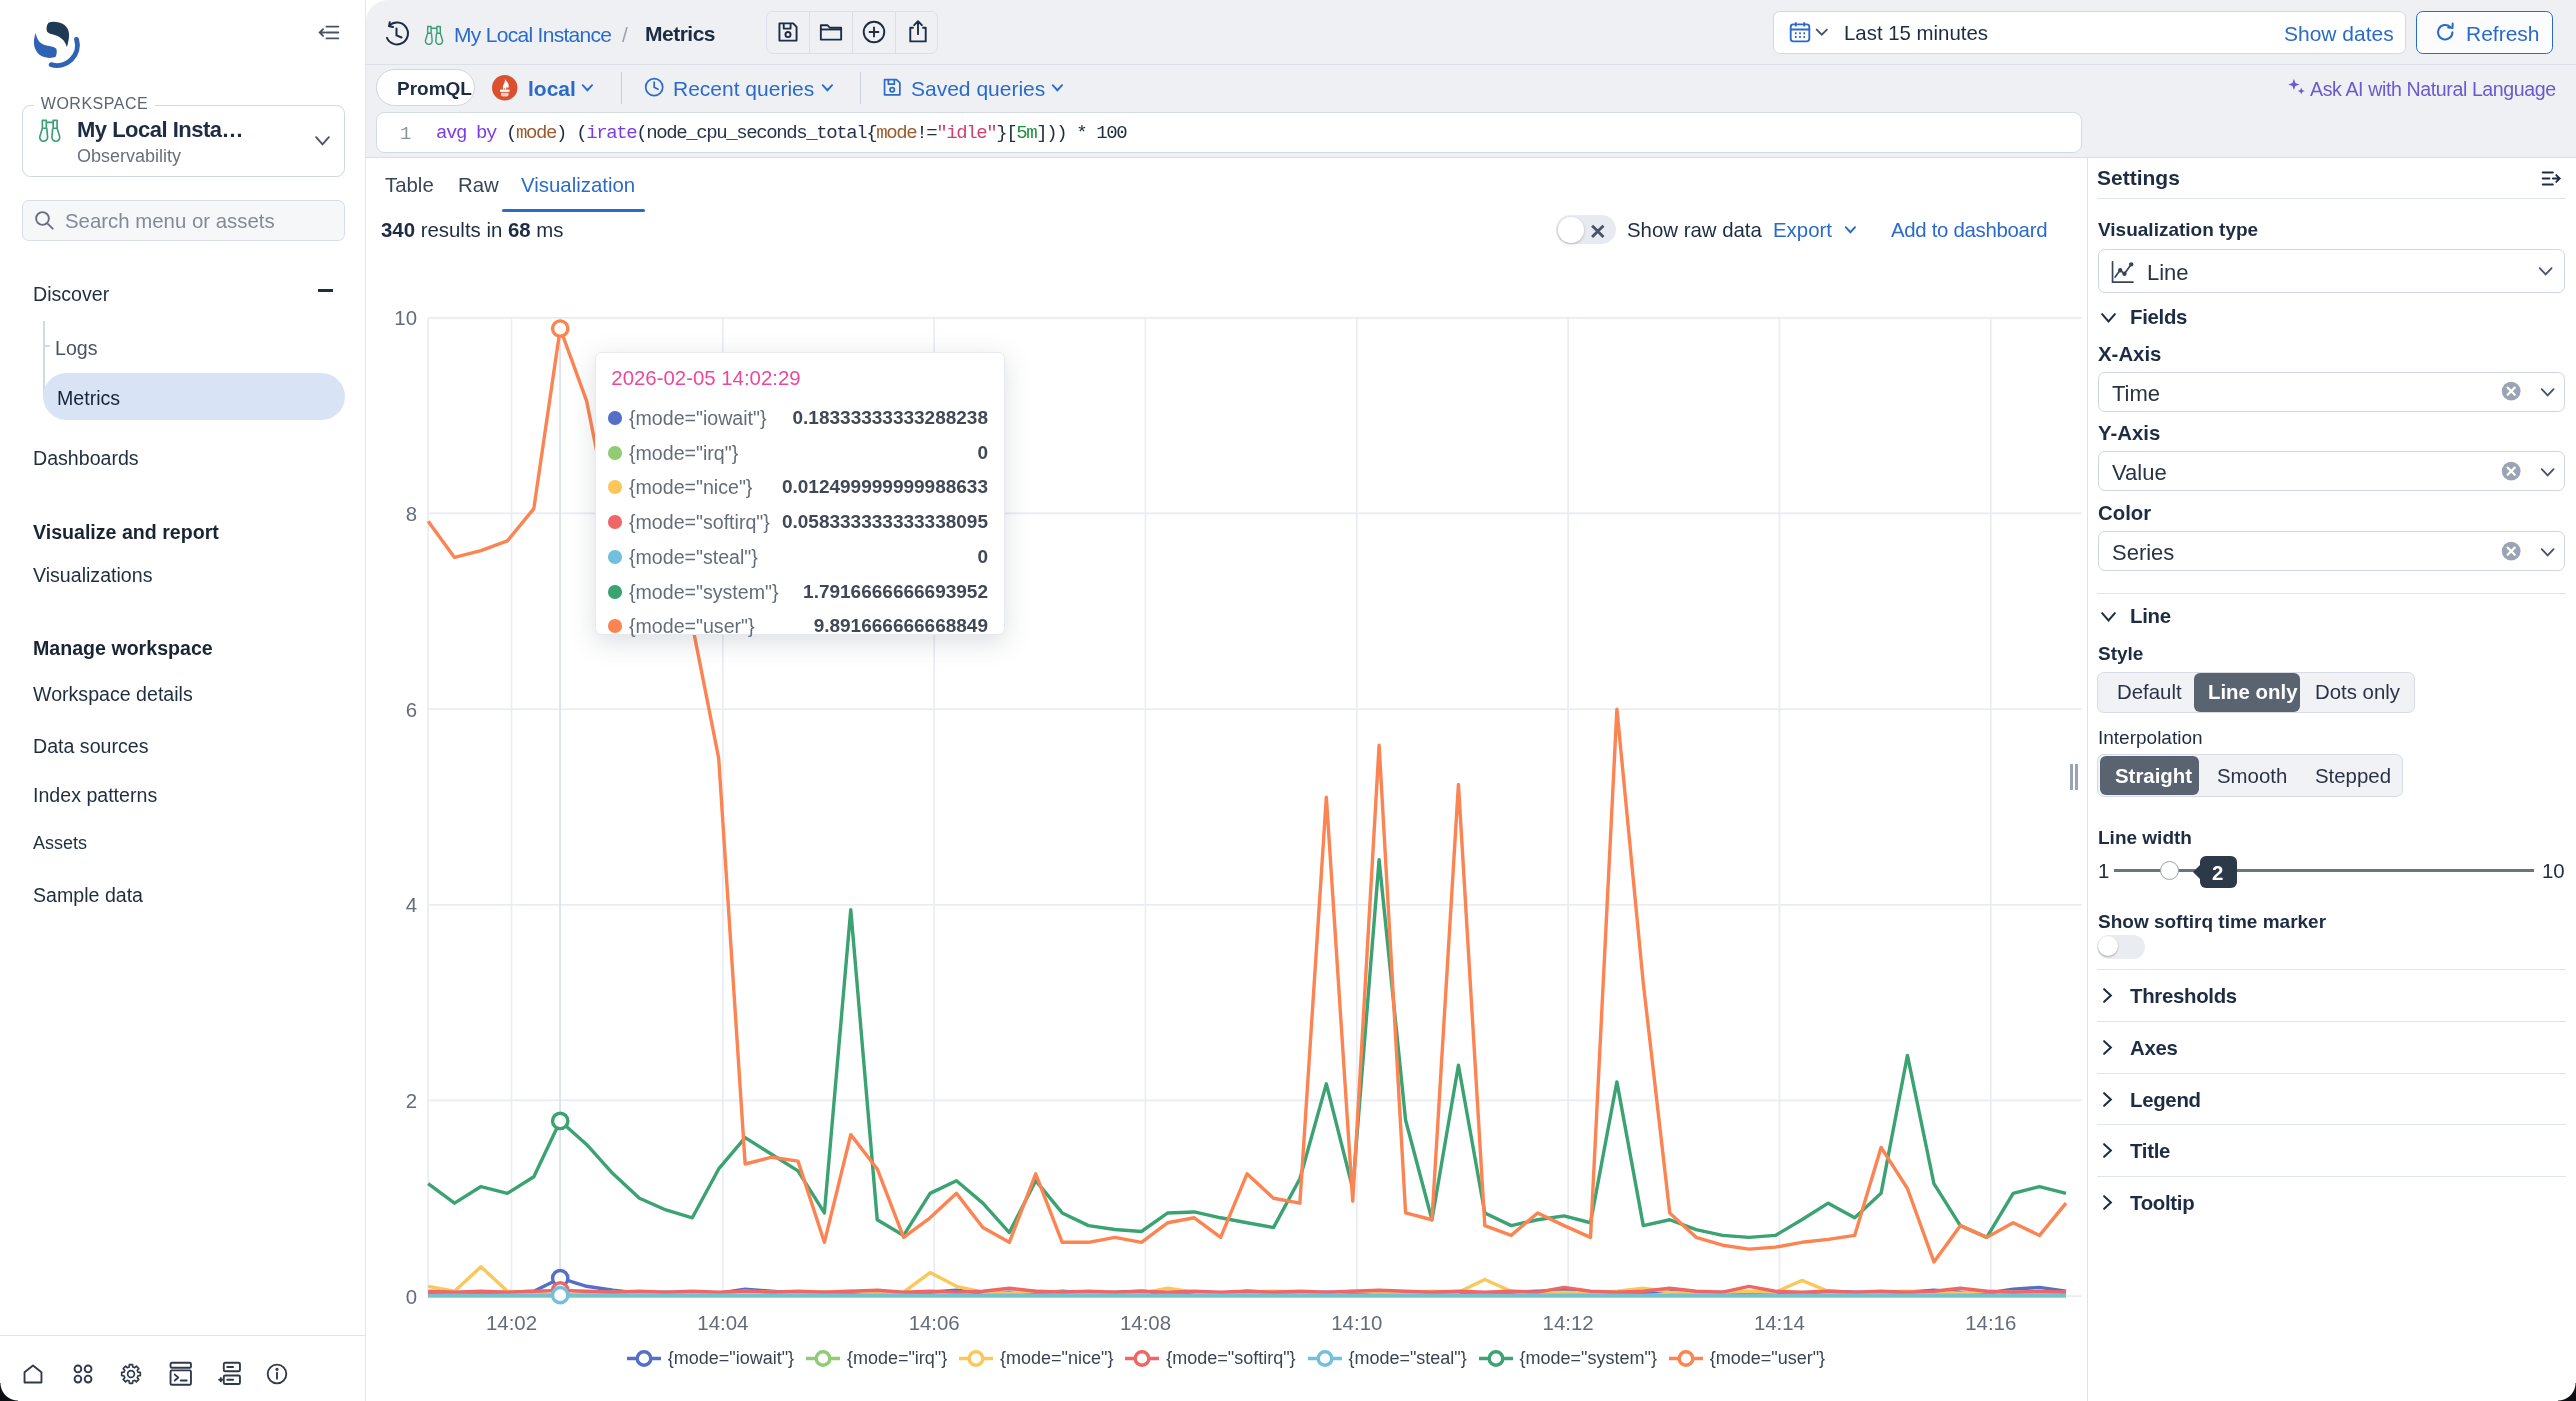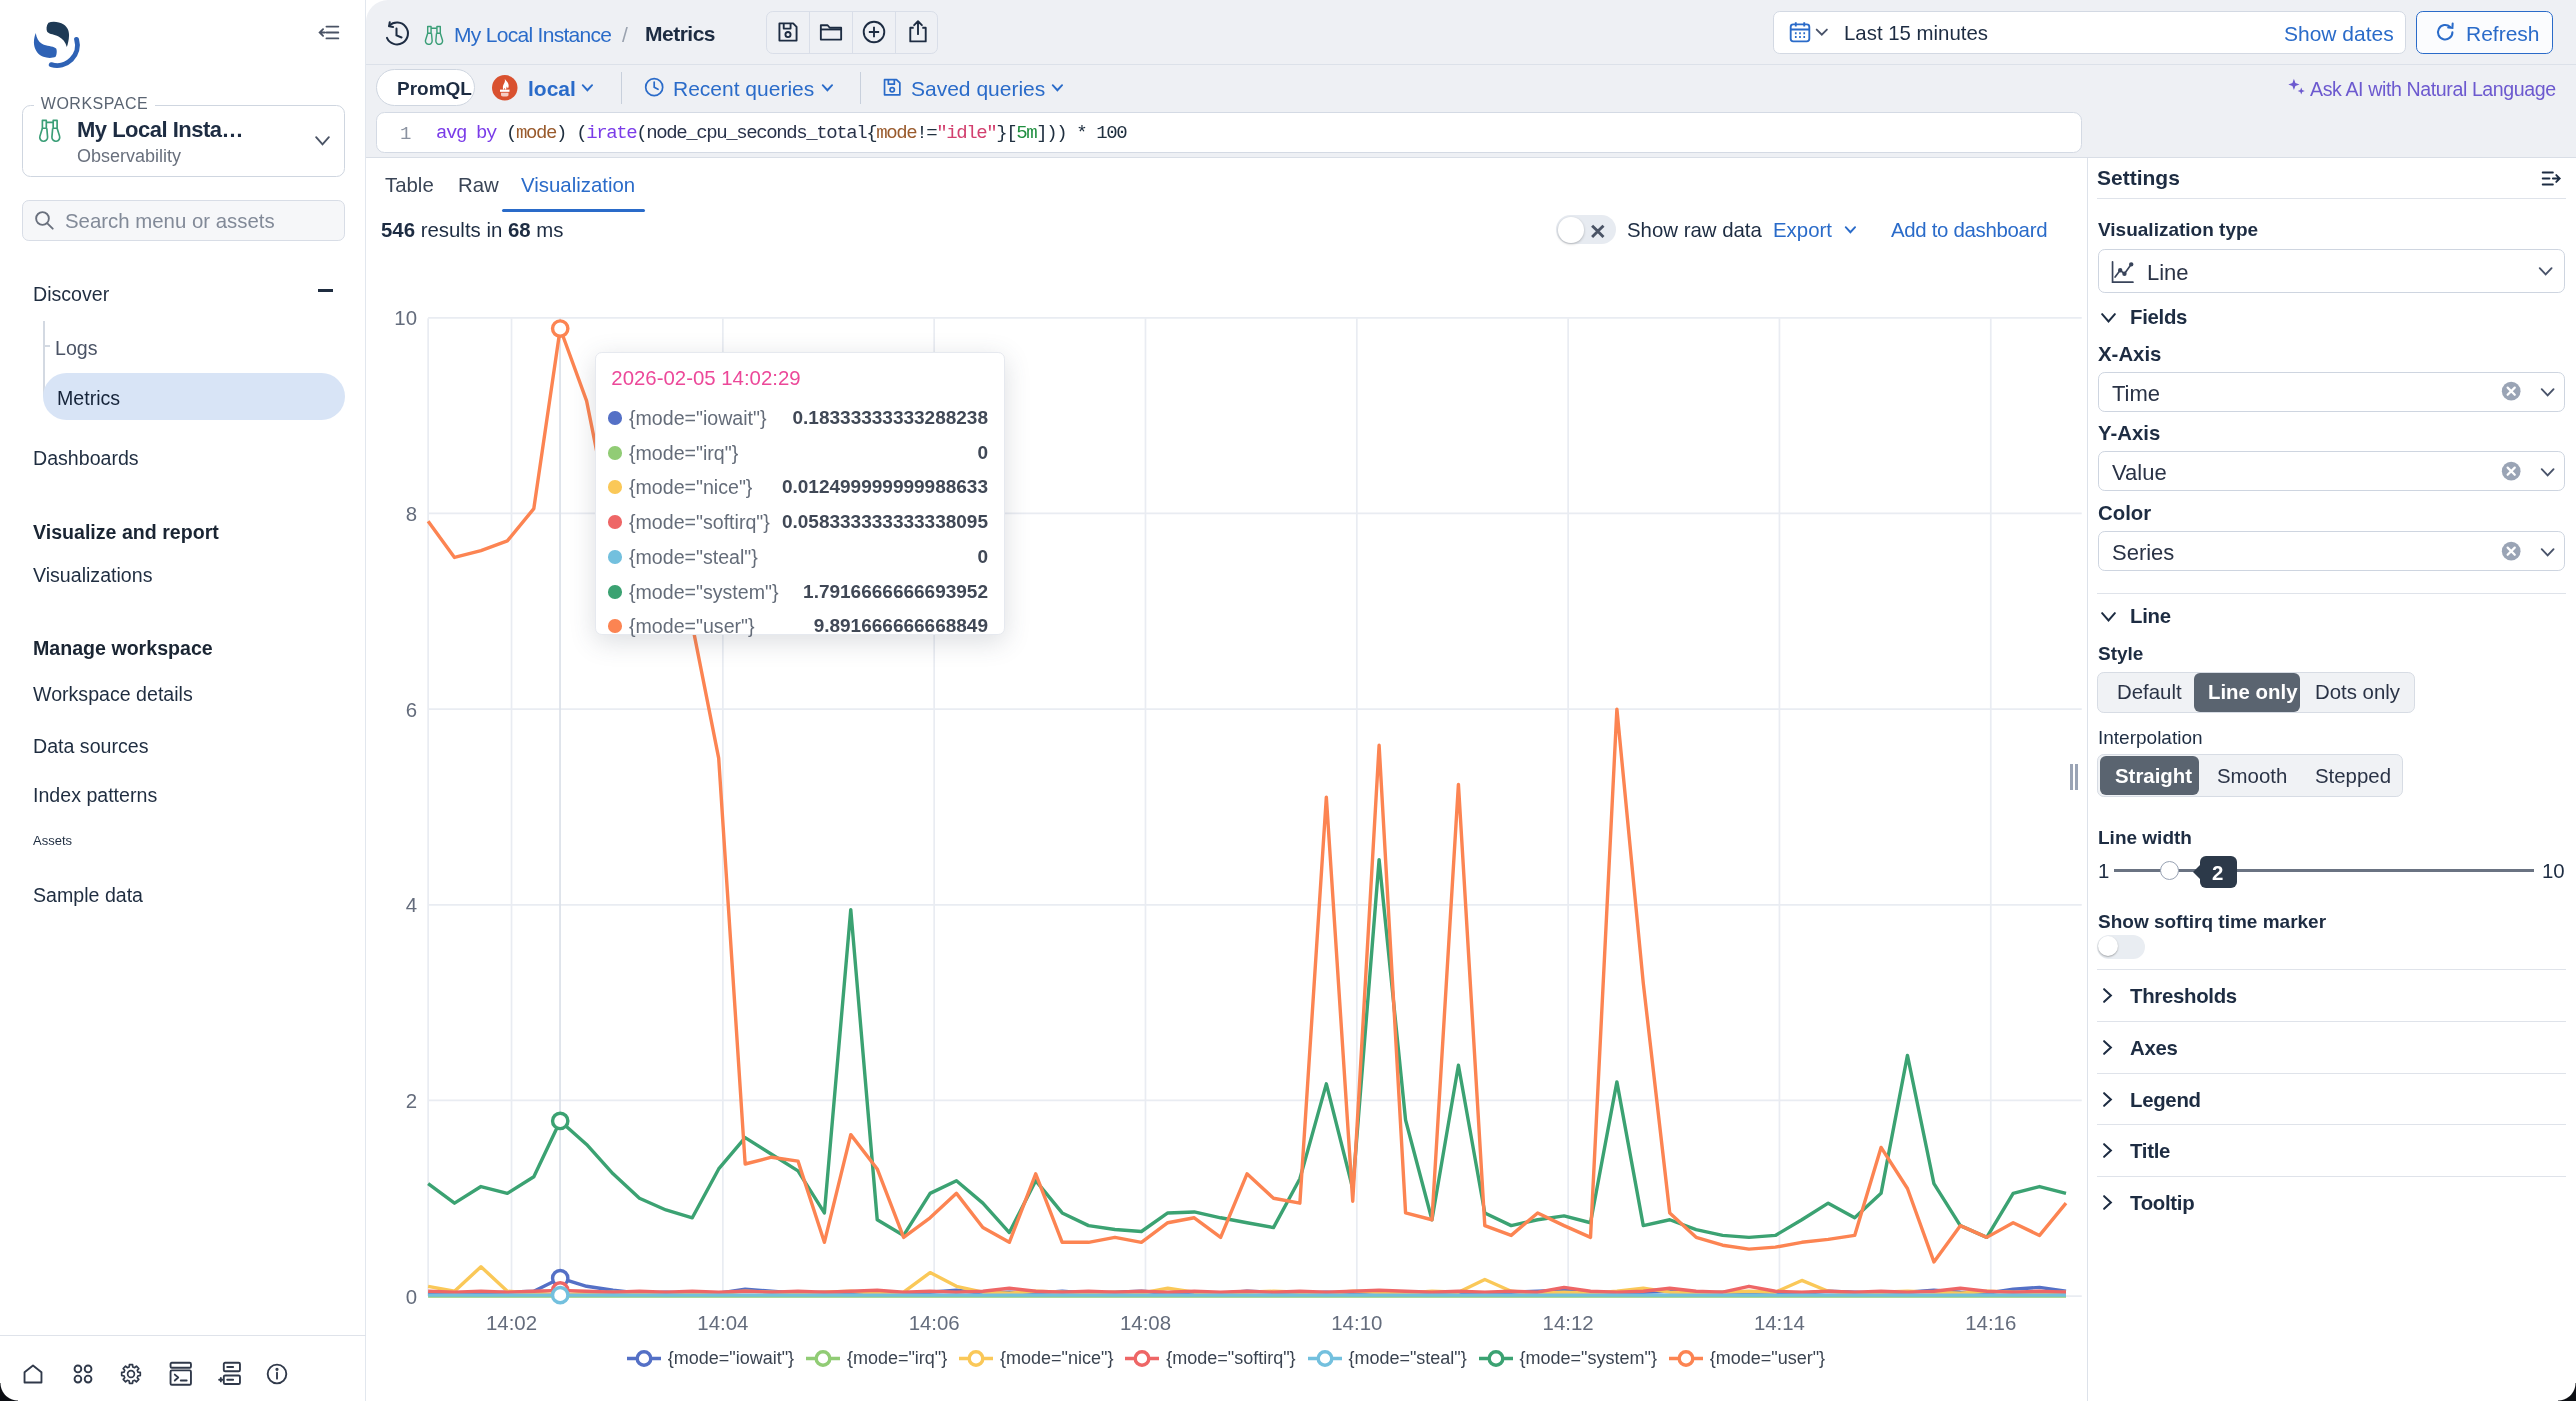--- a/index.html
+++ b/index.html
@@ -96,21 +96,21 @@
     <path d="M16.5 11 l1.1 3 3 1.1 -3 1.1 -1.1 3 -1.1 -3 -3 -1.1 3 -1.1 z"></path>
   </svg>
 <div class="a" style="left:2310px;top:78px;font-size:19.6px;letter-spacing:-0.4px;color:#6c59cf;white-space:nowrap">Ask AI with Natural Language</div>
 <div class="a" style="left:376px;top:112px;width:1706px;height:41px;background:#fff;border:0.9px solid #d4dae4;border-radius:8.5px"></div>
 <div class="a" style="left:400px;top:123px;font-size:19px;font-family:'Liberation Mono',monospace;color:#8a92a0">1</div>
 <div class="a" style="left:436px;top:122px;font-size:19px;font-family:'Liberation Mono',monospace;letter-spacing:-1.4px"><span style="color:#7a3ce8">avg</span> <span style="color:#7a3ce8">by</span> <span style="color:#203040">(</span><span style="color:#9a5b2d">mode</span><span style="color:#203040">)</span> <span style="color:#203040">(</span><span style="color:#7a3ce8">irate</span><span style="color:#203040">(</span><span style="color:#28324a">node_cpu_seconds_total</span><span style="color:#203040">{</span><span style="color:#9a5b2d">mode</span><span style="color:#203040">!=</span><span style="color:#d23f6e">"idle"</span><span style="color:#203040">}[</span><span style="color:#1e8e3e">5m</span><span style="color:#203040">])) * 100</span></div>
 <div class="a" style="left:385px;top:174px;font-size:20.4px;color:#3a4556">Table</div>
 <div class="a" style="left:458px;top:174px;font-size:20.4px;color:#3a4556">Raw</div>
 <div class="a b" style="left:521px;top:174px;font-size:20.4px">Visualization</div>
 <div class="a" style="left:502px;top:209px;width:143px;height:3.4px;background:#2a6bc9;border-radius:1.7px"></div>
-<div class="a" style="left:381px;top:219px;font-size:20.4px;color:#1d2c42"><b>546</b> results in <b>68</b> ms</div>
+<div class="a" style="left:381px;top:219px;font-size:20.4px;color:#1d2c42"><b>340</b> results in <b>68</b> ms</div>
 <div class="a" style="left:1556px;top:215px;width:60px;height:29px;background:#e7ebf1;border-radius:14.5px"></div>
 <div class="a" style="left:1589px;top:220px;font-size:21px;color:#4a5365;font-weight:bold">✕</div>
 <div class="a" style="left:1558px;top:217px;width:25.5px;height:25.5px;background:#fff;border-radius:50%;box-shadow:0 0.9px 2.6px rgba(0,0,0,0.25)"></div>
 <div class="a dark" style="left:1627px;top:219px;font-size:20.4px">Show raw data</div>
 <div class="a b" style="left:1773px;top:219px;font-size:20.4px">Export</div>
 <svg class="a" style="left:1844px;top:225px" width="12.8" height="9.4" viewBox="0 0 15 11" fill="none" stroke="#2a6bc9" stroke-width="2.2" stroke-linecap="round">
     <path d="M2 2.5 L7.5 8.5 L13 2.5"></path>
   </svg>
 <div class="a b" style="left:1891px;top:219px;font-size:20.4px;letter-spacing:-0.3px">Add to dashboard</div>
 <svg class="a" style="left:366px;top:158px" width="1720" height="1243" viewBox="0 0 2021 1460">
@@ -374,21 +374,21 @@
 <div class="a" style="left:55px;top:337px;font-size:19.6px;color:#4a5365">Logs</div>
 <div class="a" style="left:43px;top:373px;width:302px;height:47px;background:#d8e4f6;border-radius:24px"></div>
 <div class="a" style="left:57px;top:387px;font-size:19.6px;color:#16243a">Metrics</div>
 <div class="a" style="left:33px;top:447px;font-size:19.6px;color:#1f2d40">Dashboards</div>
 <div class="a" style="left:33px;top:521px;font-size:19.6px;font-weight:bold;color:#1a2533">Visualize and report</div>
 <div class="a" style="left:33px;top:564px;font-size:19.6px;color:#1f2d40">Visualizations</div>
 <div class="a" style="left:33px;top:637px;font-size:19.6px;font-weight:bold;color:#1a2533">Manage workspace</div>
 <div class="a" style="left:33px;top:683px;font-size:19.6px;color:#1f2d40">Workspace details</div>
 <div class="a" style="left:33px;top:735px;font-size:19.6px;color:#1f2d40">Data sources</div>
 <div class="a" style="left:33px;top:784px;font-size:19.6px;color:#1f2d40">Index patterns</div>
-<div class="a" style="left:33px;top:833px;font-size:13px;color:#1f2d40">Assets</div>
+<div class="a" style="left:33px;top:833px;font-size:18px;color:#1f2d40">Assets</div>
 <div class="a" style="left:33px;top:884px;font-size:19.6px;color:#1f2d40">Sample data</div>
 <div class="a" style="left:0;top:1335px;width:366px;height:0.9px;background:#dfe3ea"></div>
 <svg class="a" style="left:22px;top:1363px" width="22" height="22" viewBox="0 0 26 26" fill="none" stroke="#30394a" stroke-width="2.2" stroke-linejoin="round">
     <path d="M3 11 L13 3 L23 11 V23 H3 z"></path>
   </svg>
 <svg class="a" style="left:72px;top:1363px" width="22" height="22" viewBox="0 0 26 26" fill="none" stroke="#30394a" stroke-width="2.2">
     <path d="M11 7 a4 4 0 1 1 -8 0 a4 4 0 0 1 8 0 z M23 7 a4 4 0 1 1 -8 0 a4 4 0 0 1 8 0 z M11 19 a4 4 0 1 1 -8 0 a4 4 0 0 1 8 0 z M23 19 a4 4 0 1 1 -8 0 a4 4 0 0 1 8 0 z"></path>
   </svg>
 <svg class="a" style="left:120px;top:1363px" width="22" height="22" viewBox="0 0 26 26" fill="none" stroke="#30394a" stroke-width="2">
     <path d="M24.0 11.1 L24.0 14.9 L21.3 15.1 L20.4 17.4 L22.2 19.4 L19.4 22.2 L17.4 20.4 L15.1 21.3 L14.9 24.0 L11.1 24.0 L10.9 21.3 L8.6 20.4 L6.6 22.2 L3.8 19.4 L5.6 17.4 L4.7 15.1 L2.0 14.9 L2.0 11.1 L4.7 10.9 L5.6 8.6 L3.8 6.6 L6.6 3.8 L8.6 5.6 L10.9 4.7 L11.1 2.0 L14.9 2.0 L15.1 4.7 L17.4 5.6 L19.4 3.8 L22.2 6.6 L20.4 8.6 L21.3 10.9 Z" stroke-linejoin="round"></path>

